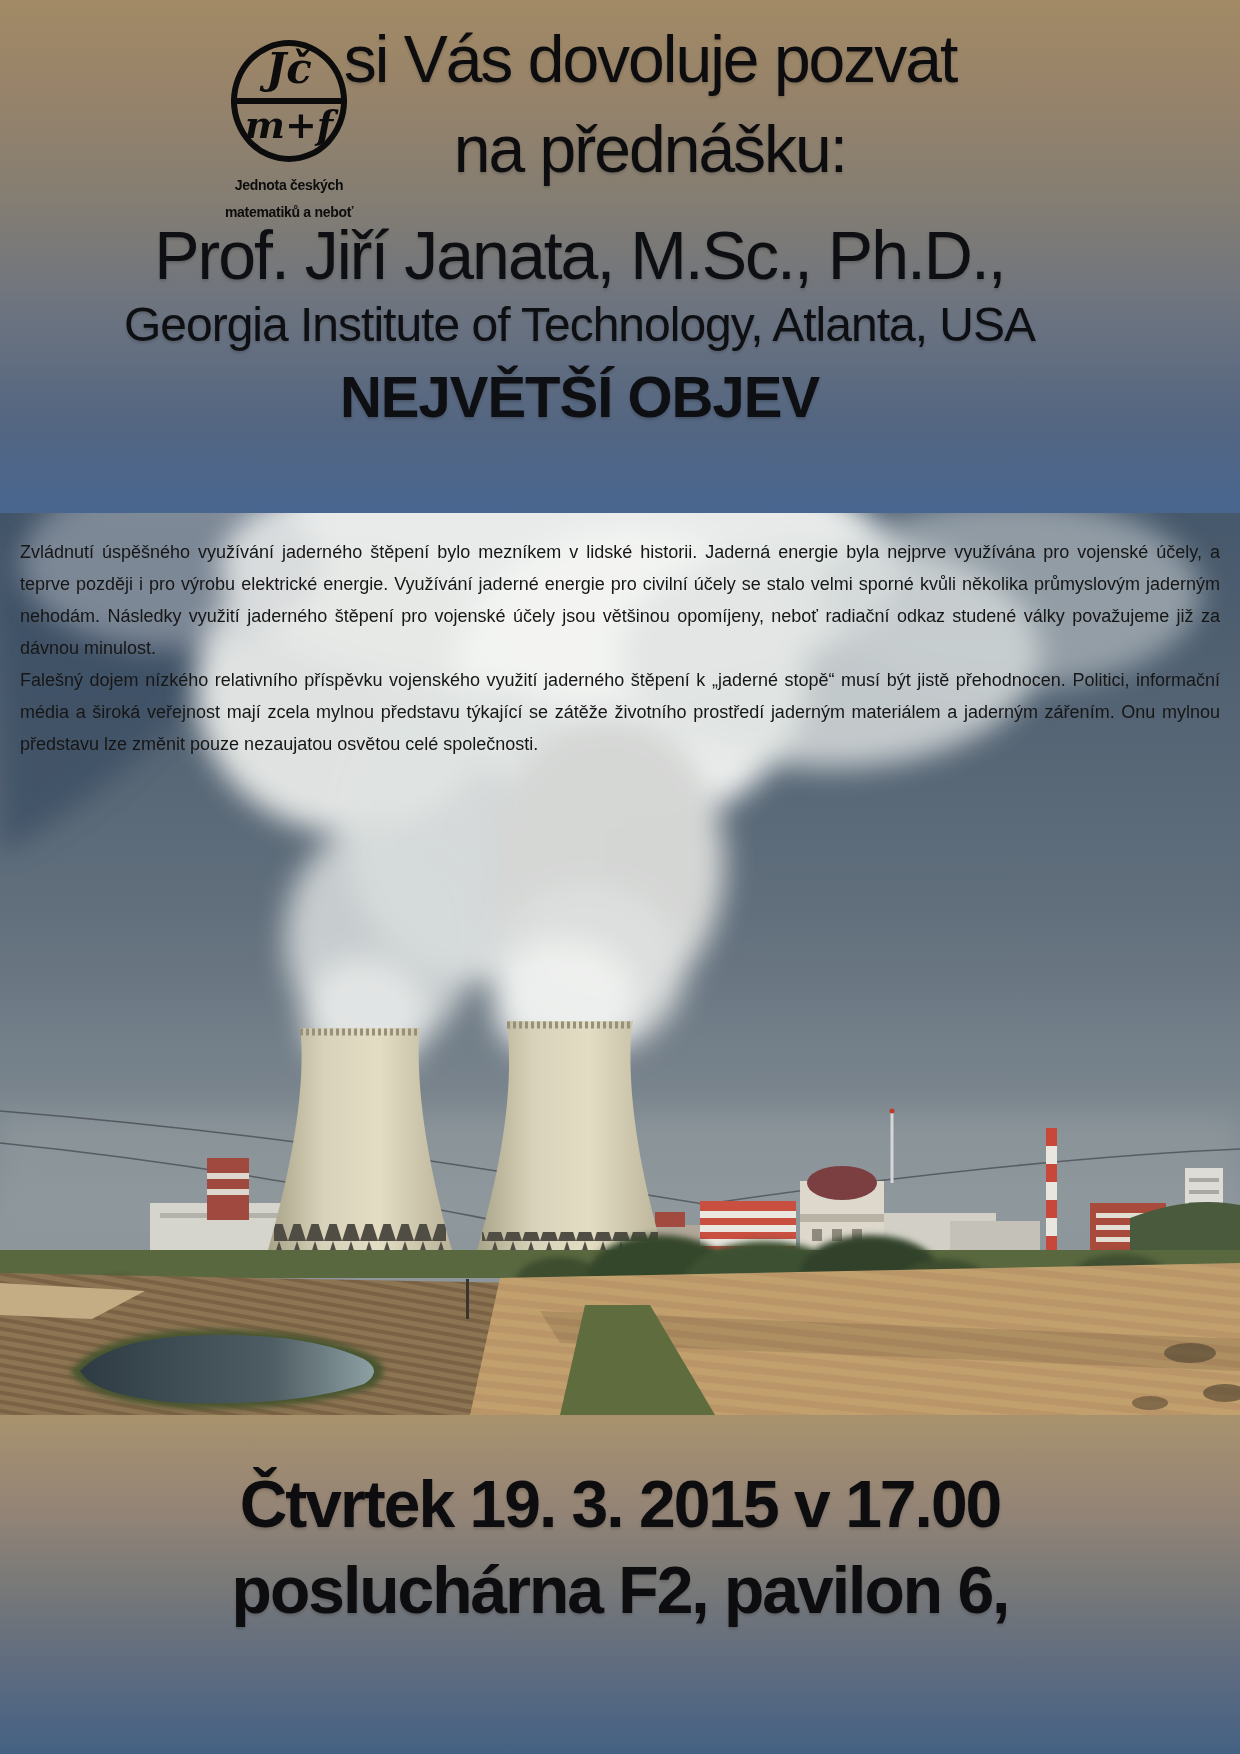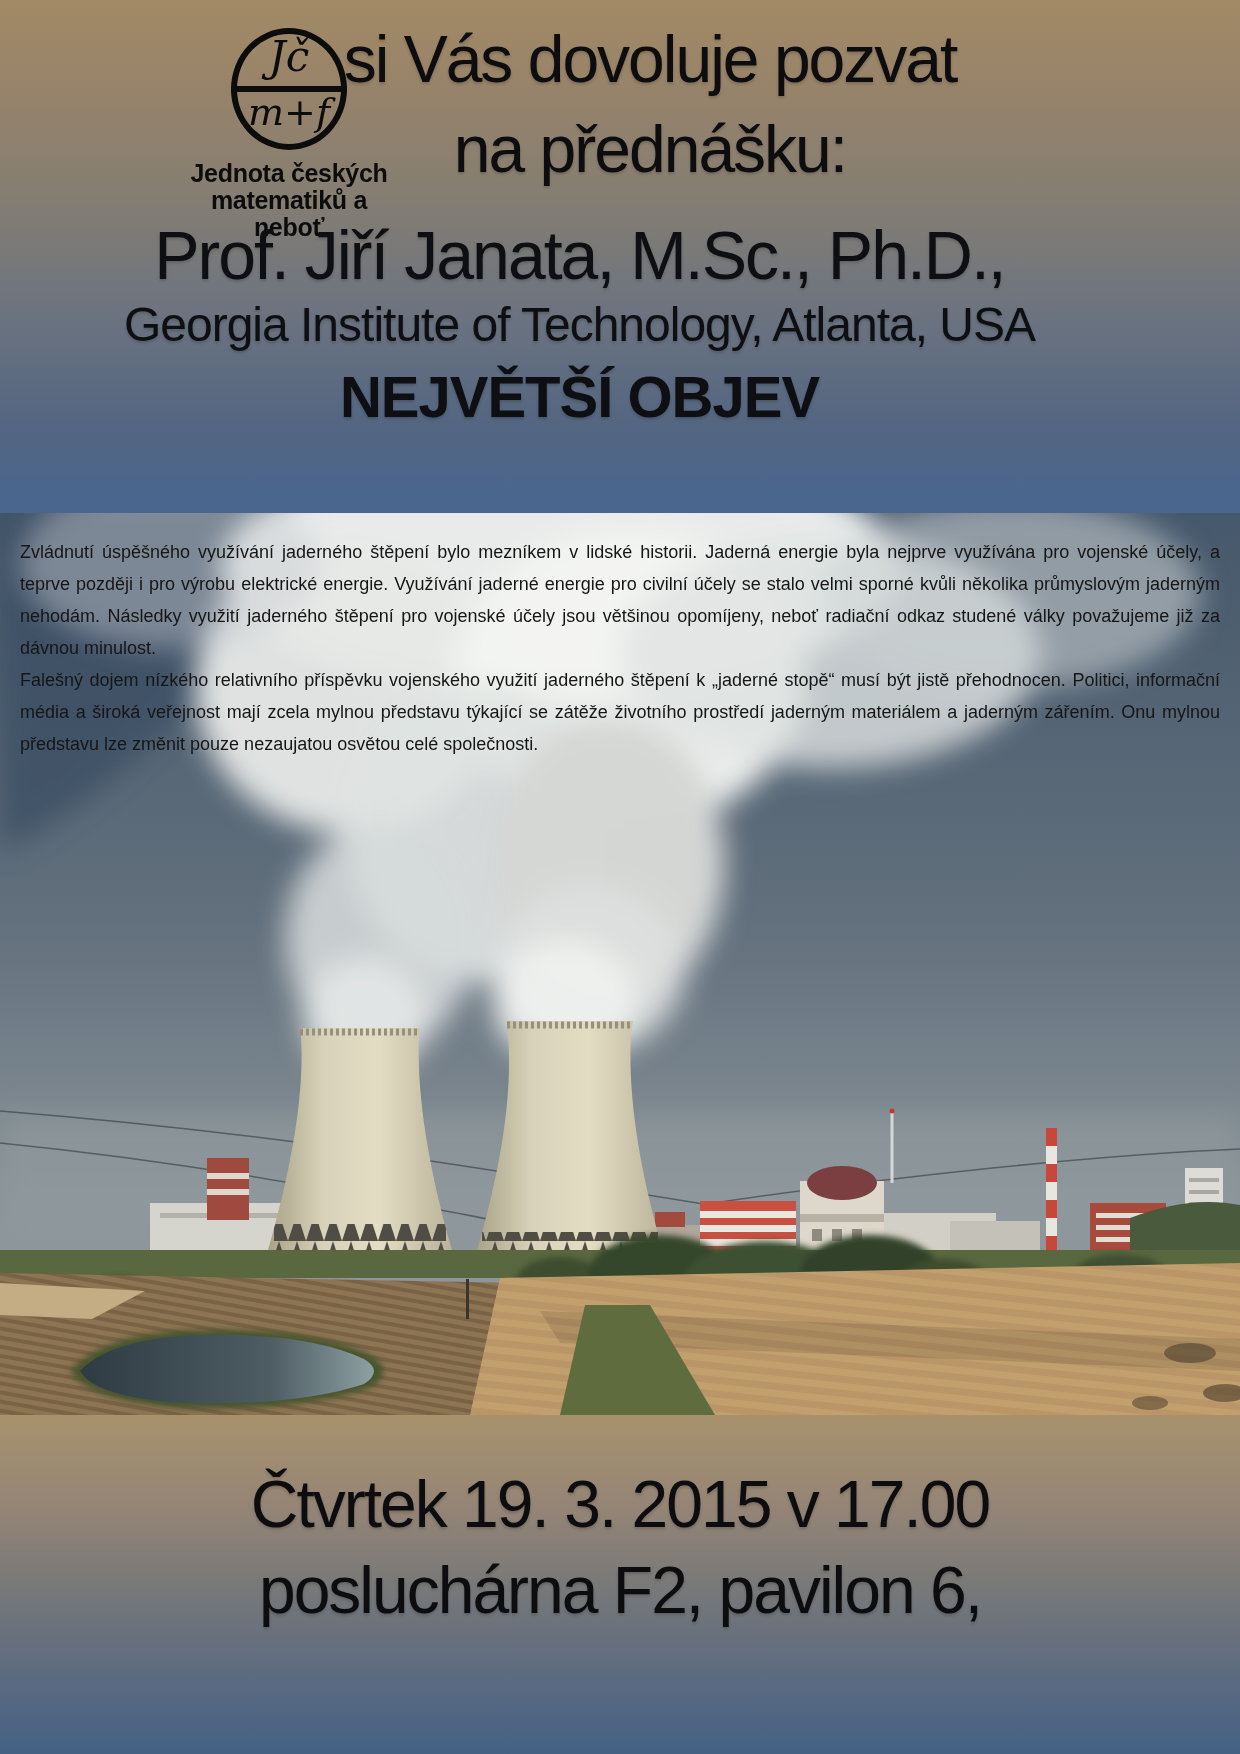--- a/index.html
+++ b/index.html
@@ -14,28 +14,28 @@
   
   .header{
     position:absolute; top:0; left:0; width:1240px; height:513px;
     background:linear-gradient(180deg,
       #a28a65 0%, #97836a 18%, #857e72 38%,
       #6b7380 62%, #546681 82%, #486690 100%);
   }
 
   .logo-block{ position:absolute; left:178px; top:24px; width:222px; text-align:center; color:#0c0c0c; }
   .logo-ellipse{
-    position:relative; width:116px; height:122px; margin:4px auto 10px auto;
+    position:relative; width:116px; height:122px; margin:16px auto 10px auto;
     border:6px solid #0c0c0c; border-radius:50%;
-    font-family:"DejaVu Serif", serif; font-style:italic; font-weight:normal;
+    font-family:"DejaVu Serif", serif; font-style:italic; font-weight:bold;
   }
   .logo-divider{ position:absolute; left:-6px; right:-6px; top:52px; height:6px; background:#0c0c0c; }
   .logo-top{ position:absolute; top:-2px; left:0; width:100%; font-size:42px; }
   .logo-bottom{ position:absolute; top:56px; left:0; width:100%; font-size:38px; }
-  .org{ font-size:25px; font-weight:bold; line-height:27px; letter-spacing:-0.3px; }
+  .org{ font-size:14px; font-weight:bold; line-height:27px; letter-spacing:-0.3px; }
 
   .invite{
     position:absolute; left:330px; top:14px; width:640px; text-align:center;
     font-size:66px; line-height:90px; letter-spacing:-2px; color:#0d0d0f;
     text-shadow:0 2px 3px rgba(0,0,0,0.18);
   }
 
   .speaker{ position:absolute; top:216px; left:0; width:1159px; text-align:center; color:#0e0f12;
     text-shadow:0 2px 3px rgba(0,0,0,0.18); }
   .speaker-name{ font-size:68px; letter-spacing:-2px; line-height:78px; }
@@ -51,20 +51,21 @@
     font-size:18px; line-height:32px; text-align:justify; color:#161616;
   }
   .abstract p{ margin:0; }
 
   
   .footer{
     position:absolute; top:1415px; left:0; width:1240px; height:339px;
     background:linear-gradient(180deg,
       #a8926d 0%, #948476 28%, #7b7a78 48%,
       #5d6b80 76%, #446183 100%);
+    font-weight:bold;
   }
   .event{
     position:absolute; top:46px; left:0; width:1240px; text-align:center;
     font-size:66px; line-height:86px; letter-spacing:-2px; color:#0d0d10;
     text-shadow:0 2px 3px rgba(0,0,0,0.18);
   }
 </style>
 </head>
 <body>
 

